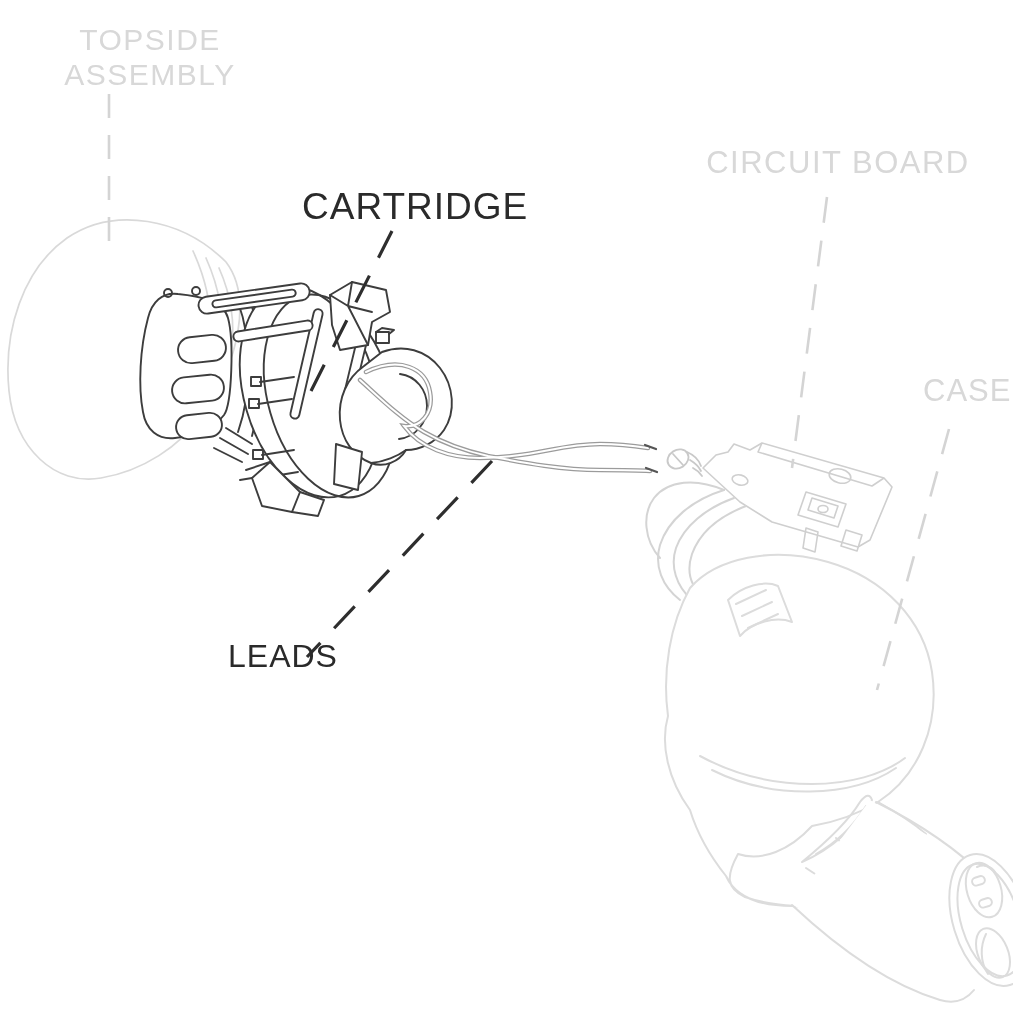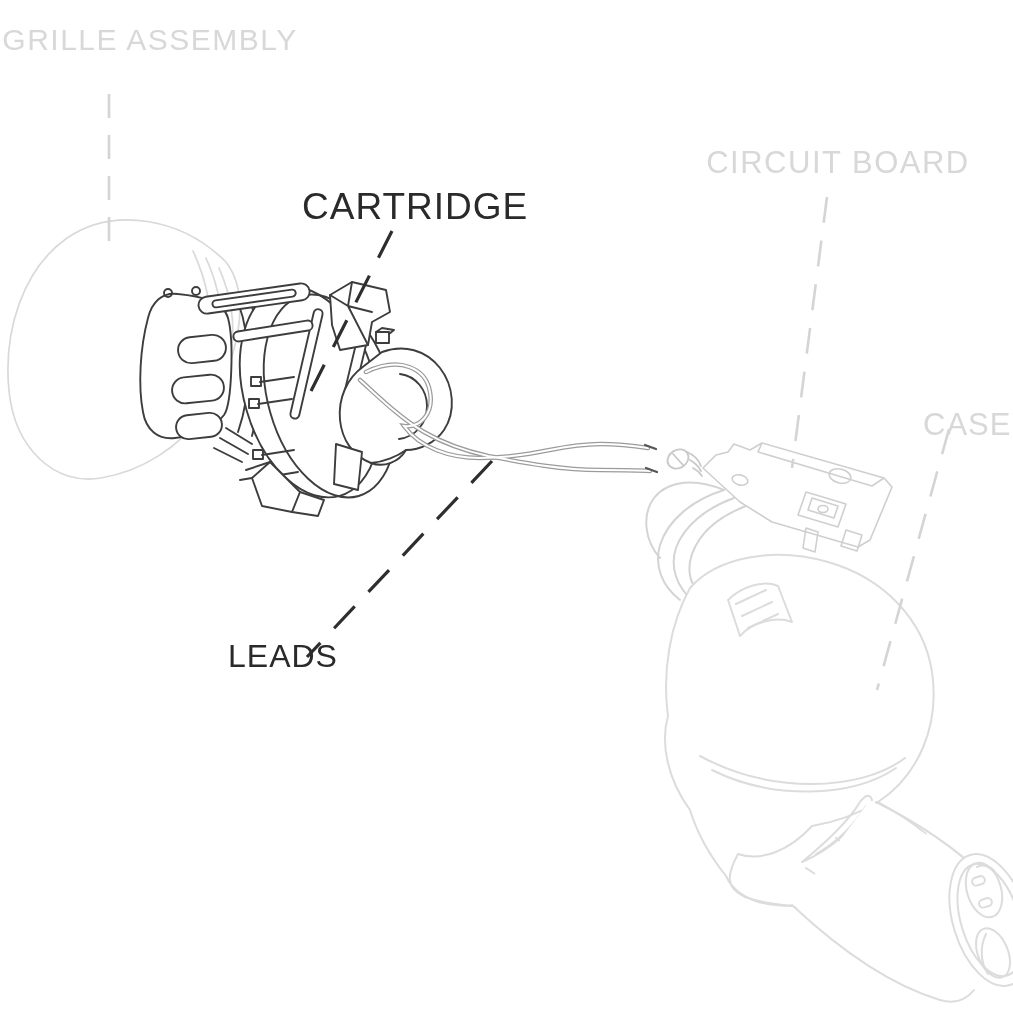--- a/index.html
+++ b/index.html
@@ -16,21 +16,21 @@
     font-family:"Liberation Sans", sans-serif;overflow:hidden;
   }
   #art{position:absolute;left:0;top:0;width:1013px;height:1013px;}
   .lbl{position:absolute;white-space:nowrap;letter-spacing:1.5px;line-height:37px;}
   .lbl.ghost{color:var(--ghost-label);}
   .lbl.ink{color:var(--ink-label);}
   .lbl.center{text-align:center;white-space:normal;}
   #lbl-screen{left:0px;top:22px;width:300px;font-size:30px;line-height:35px;}
   #lbl-circuit{left:688px;top:144px;width:300px;font-size:31px;line-height:37px;}
   #lbl-cartridge{left:302px;top:188px;font-size:37px;letter-spacing:1px;}
-  #lbl-case{left:923px;top:406px;font-size:31px;letter-spacing:1px;}
+  #lbl-case{left:923px;top:372px;font-size:31px;letter-spacing:1px;}
   #lbl-leads{left:228px;top:638px;font-size:32px;letter-spacing:1px;}
 </style>
 </head>
 <body>
 
 <div id="stage">
 
   <svg id="art" viewBox="0 0 1013 1013">
 
     <g fill="none" stroke="var(--ghost)" stroke-width="1.7" stroke-linecap="round">
@@ -185,21 +185,21 @@
     <g fill="none" stroke-linecap="butt">
       <line x1="109" y1="94" x2="109" y2="254" stroke="#d4d4d4" stroke-width="2.6" stroke-dasharray="24 17"></line>
       <line x1="827" y1="197" x2="792" y2="468" stroke="#d4d4d4" stroke-width="2.6" stroke-dasharray="26 18"></line>
       <line x1="949" y1="429" x2="877" y2="690" stroke="#d4d4d4" stroke-width="2.6" stroke-dasharray="26 18"></line>
       <line x1="392" y1="231" x2="311" y2="391" stroke="#2e2e2e" stroke-width="3.2" stroke-dasharray="30 20"></line>
       <line x1="492" y1="461" x2="307" y2="657" stroke="#2e2e2e" stroke-width="3.2" stroke-dasharray="30 20"></line>
     </g>
   </svg>
 
   <div id="lbl-screen" class="lbl ghost center">
-    <div>GRILLE ASSEMBLY</div>
+    <div>TOPSIDE ASSEMBLY</div>
   </div>
 
   <div id="lbl-circuit" class="lbl ghost center">
     <div>CIRCUIT BOARD</div>
   </div>
 
   <div id="lbl-cartridge" class="lbl ink">CARTRIDGE</div>
 
   <div id="lbl-case" class="lbl ghost">CASE</div>
 

